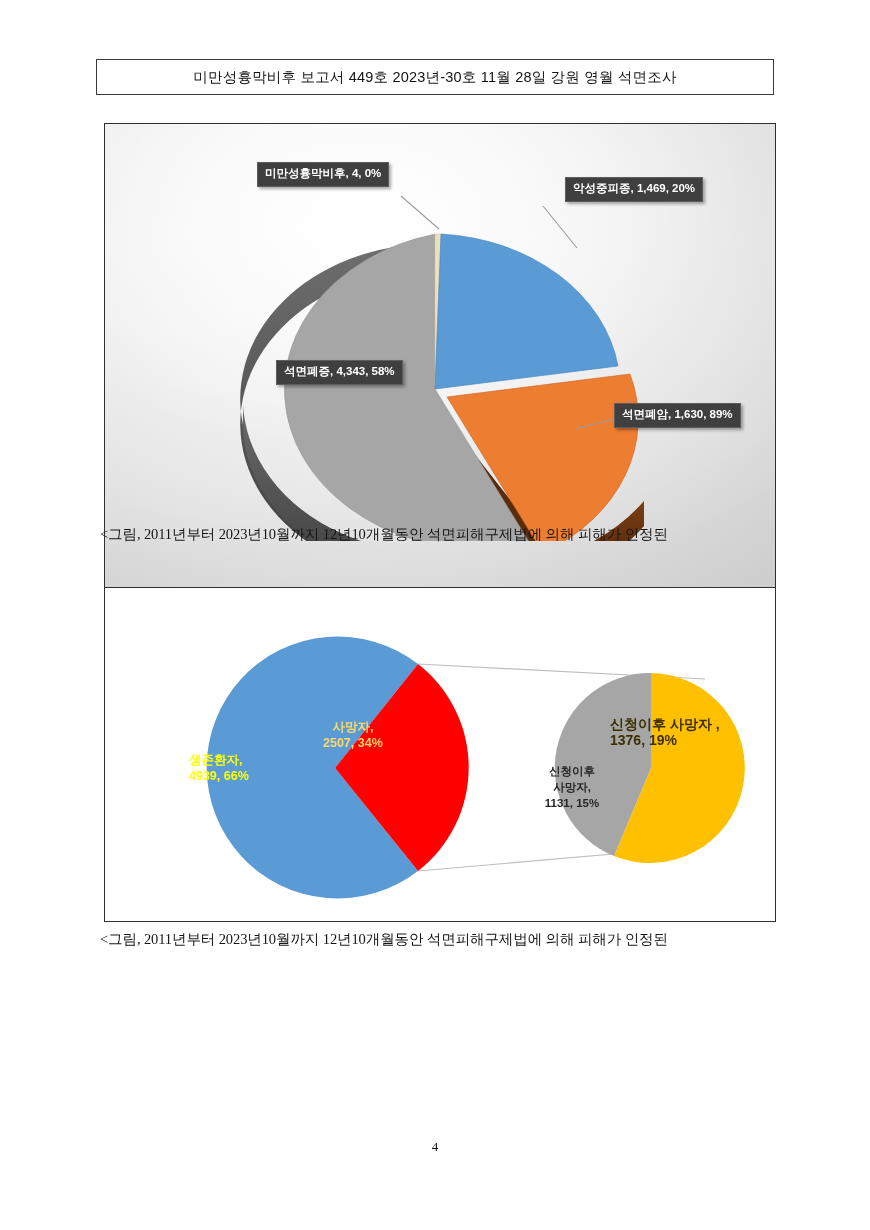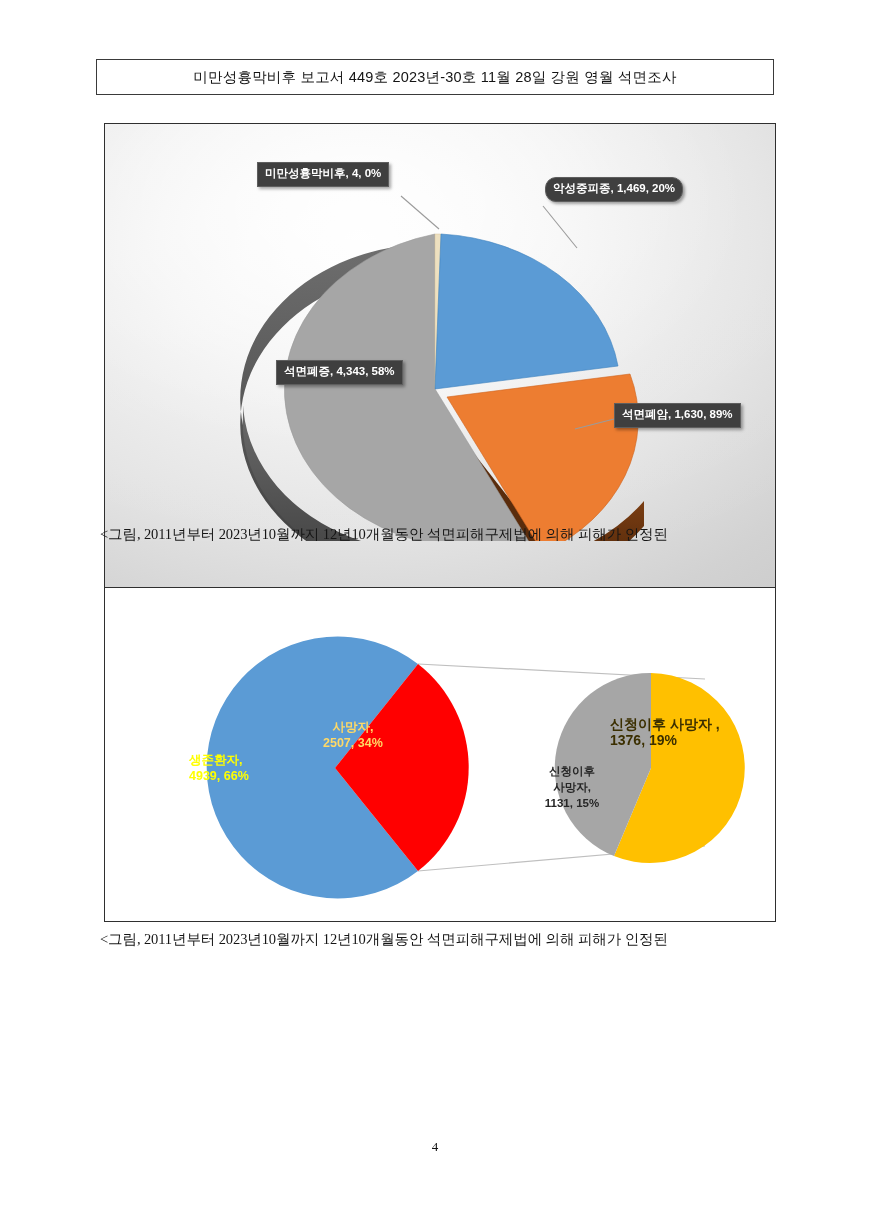--- a/index.html
+++ b/index.html
@@ -73,21 +73,21 @@
     font-family: "Liberation Sans", "DejaVu Sans", sans-serif;
     font-weight: bold;
     font-size: 11.5px;
     line-height: 1;
     padding: 5px 7px 6px 7px;
     white-space: nowrap;
     border: 1px solid #5e5e5e;
     box-shadow: 2px 2px 3px rgba(0,0,0,0.35);
   }
   .plaque.p-a { left: 152px; top: 38px; }
-  .plaque.p-b { left: 440px; top: 53px; border-radius: 11px; }
+  .plaque.p-b { left: 460px; top: 53px; }
   .plaque.p-c { left: 171px; top: 236px; }
   .plaque.p-d { left: 509px; top: 279px; }
 
   
   .caption {
     position: absolute;
     font-family: "Liberation Serif", "DejaVu Serif", serif;
     font-size: 14.5px;
     line-height: 20px;
     color: #151515;

